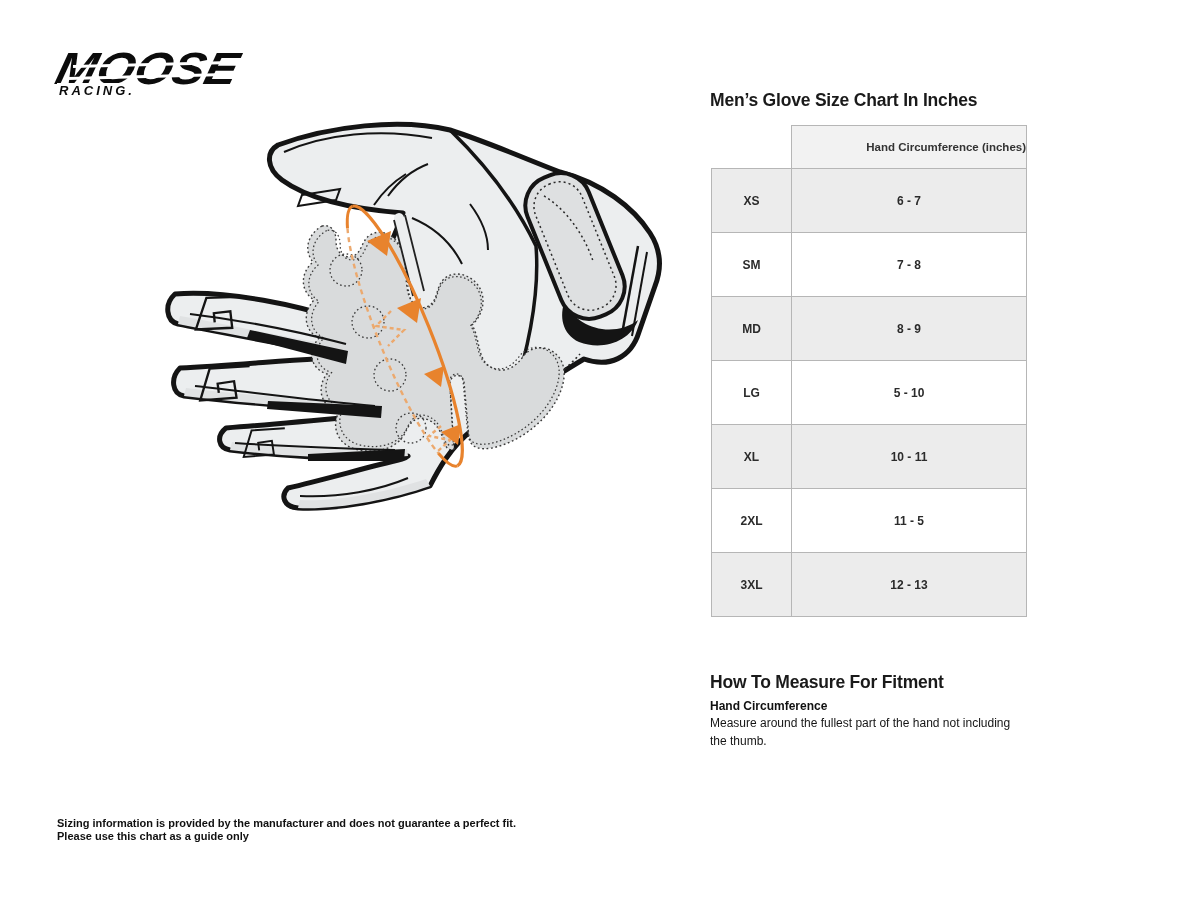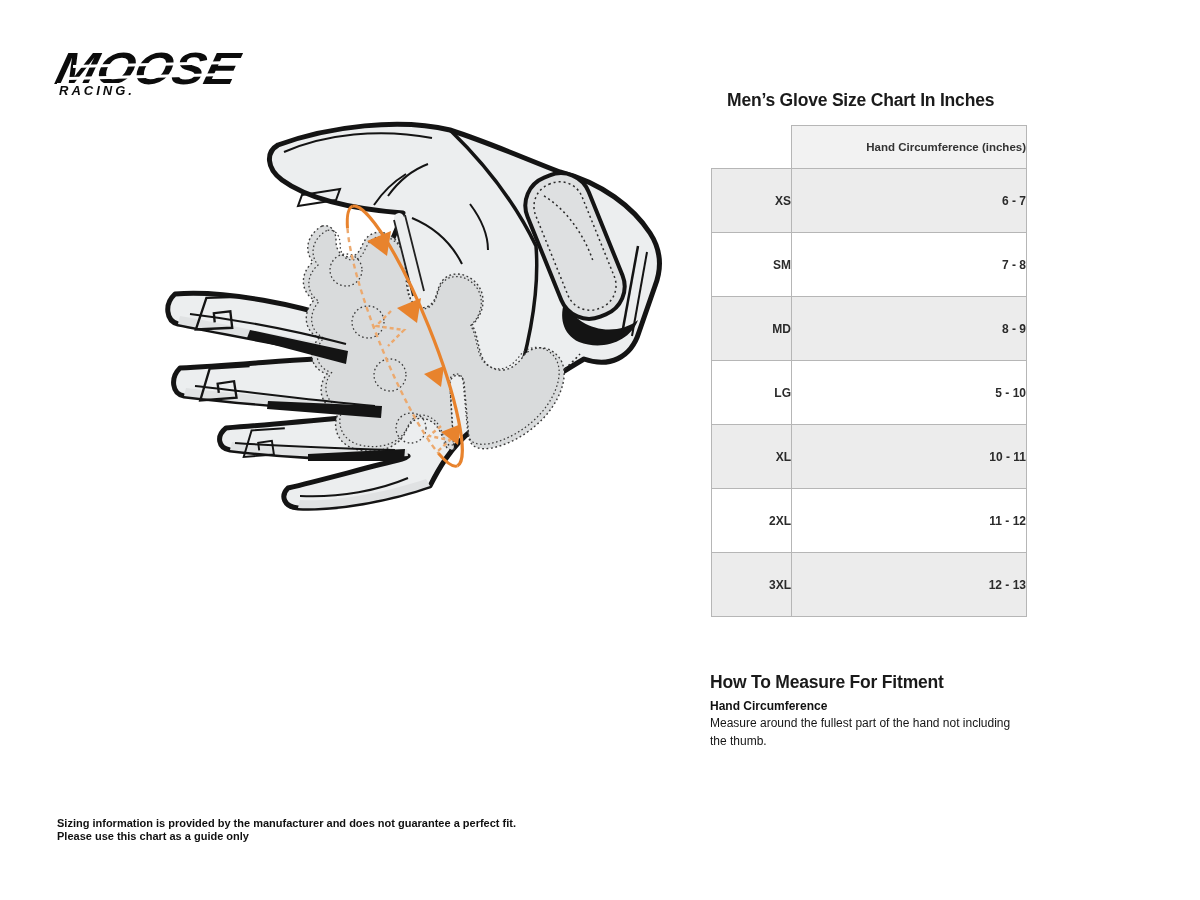--- a/index.html
+++ b/index.html
@@ -13,36 +13,36 @@
               color:#0c0c0c;white-space:nowrap;}
   .logo-slat{position:absolute;background:#ffffff;height:3px;width:158px;}
   .slat1{left:16px;top:15px;transform:rotate(-1.5deg);}
   .slat2{left:11px;top:27px;transform:rotate(-1.5deg);}
   .logo-racing-wrap{text-align:left;margin-top:-9px;position:relative;z-index:3;}
   .logo-racing{font-style:italic;font-weight:bold;font-size:13px;letter-spacing:3px;
                background:#ffffff;padding:0 2px;color:#0c0c0c;}
 
   
   .chart-title{position:absolute;left:710px;top:90px;font-size:17.5px;font-weight:bold;
-               letter-spacing:-0.2px;color:#1a1a1a;margin-left:17px;}
+               letter-spacing:-0.2px;color:#1a1a1a;}
   .htm-title{position:absolute;left:710px;top:672px;font-size:17.5px;font-weight:bold;
              letter-spacing:-0.2px;color:#1a1a1a;}
   .htm-sub{position:absolute;left:710px;top:699px;font-size:12px;font-weight:bold;color:#111;}
   .htm-body{position:absolute;left:710px;top:714px;width:306px;font-size:12px;
             line-height:18px;color:#151515;}
   .disclaimer{position:absolute;left:57px;top:817px;font-size:11px;font-weight:bold;
               line-height:12.5px;color:#111;}
 
   
   .size-table{position:absolute;left:711px;top:125px;border-collapse:collapse;}
   .size-table th,.size-table td{border:1px solid #b6b6b6;padding:0;}
   .size-table .spacer{border:none;width:79px;background:transparent;}
   .size-table .col-header{width:234px;height:42px;background:#f2f2f2;
       font-weight:bold;font-size:11.5px;color:#333;text-align:right;vertical-align:middle;}
-  .size-table .row td{height:63px;text-align:right;vertical-align:middle;
+  .size-table .row td{height:63px;text-align:center;vertical-align:middle;
       font-weight:bold;font-size:12px;color:#2b2b2b;background:#ffffff;}
   .size-table .row .size{width:79px;}
   .size-table .gray td{background:#ececec;}
 
   
   .glove{position:absolute;left:150px;top:118px;width:520px;height:400px;}
 </style>
 </head>
 <body>
 
@@ -224,21 +224,21 @@
       <tr class="row">
         <td class="size">LG</td>
         <td class="range">5 - 10</td>
       </tr>
       <tr class="row gray">
         <td class="size">XL</td>
         <td class="range">10 - 11</td>
       </tr>
       <tr class="row">
         <td class="size">2XL</td>
-        <td class="range">11 - 12</td>
+        <td class="range">11 - 5</td>
       </tr>
       <tr class="row gray">
         <td class="size">3XL</td>
         <td class="range">12 - 13</td>
       </tr>
     </tbody>
   </table>
 
   <div class="htm-title">How To Measure For Fitment</div>
   <div class="htm-sub">Hand Circumference</div>

